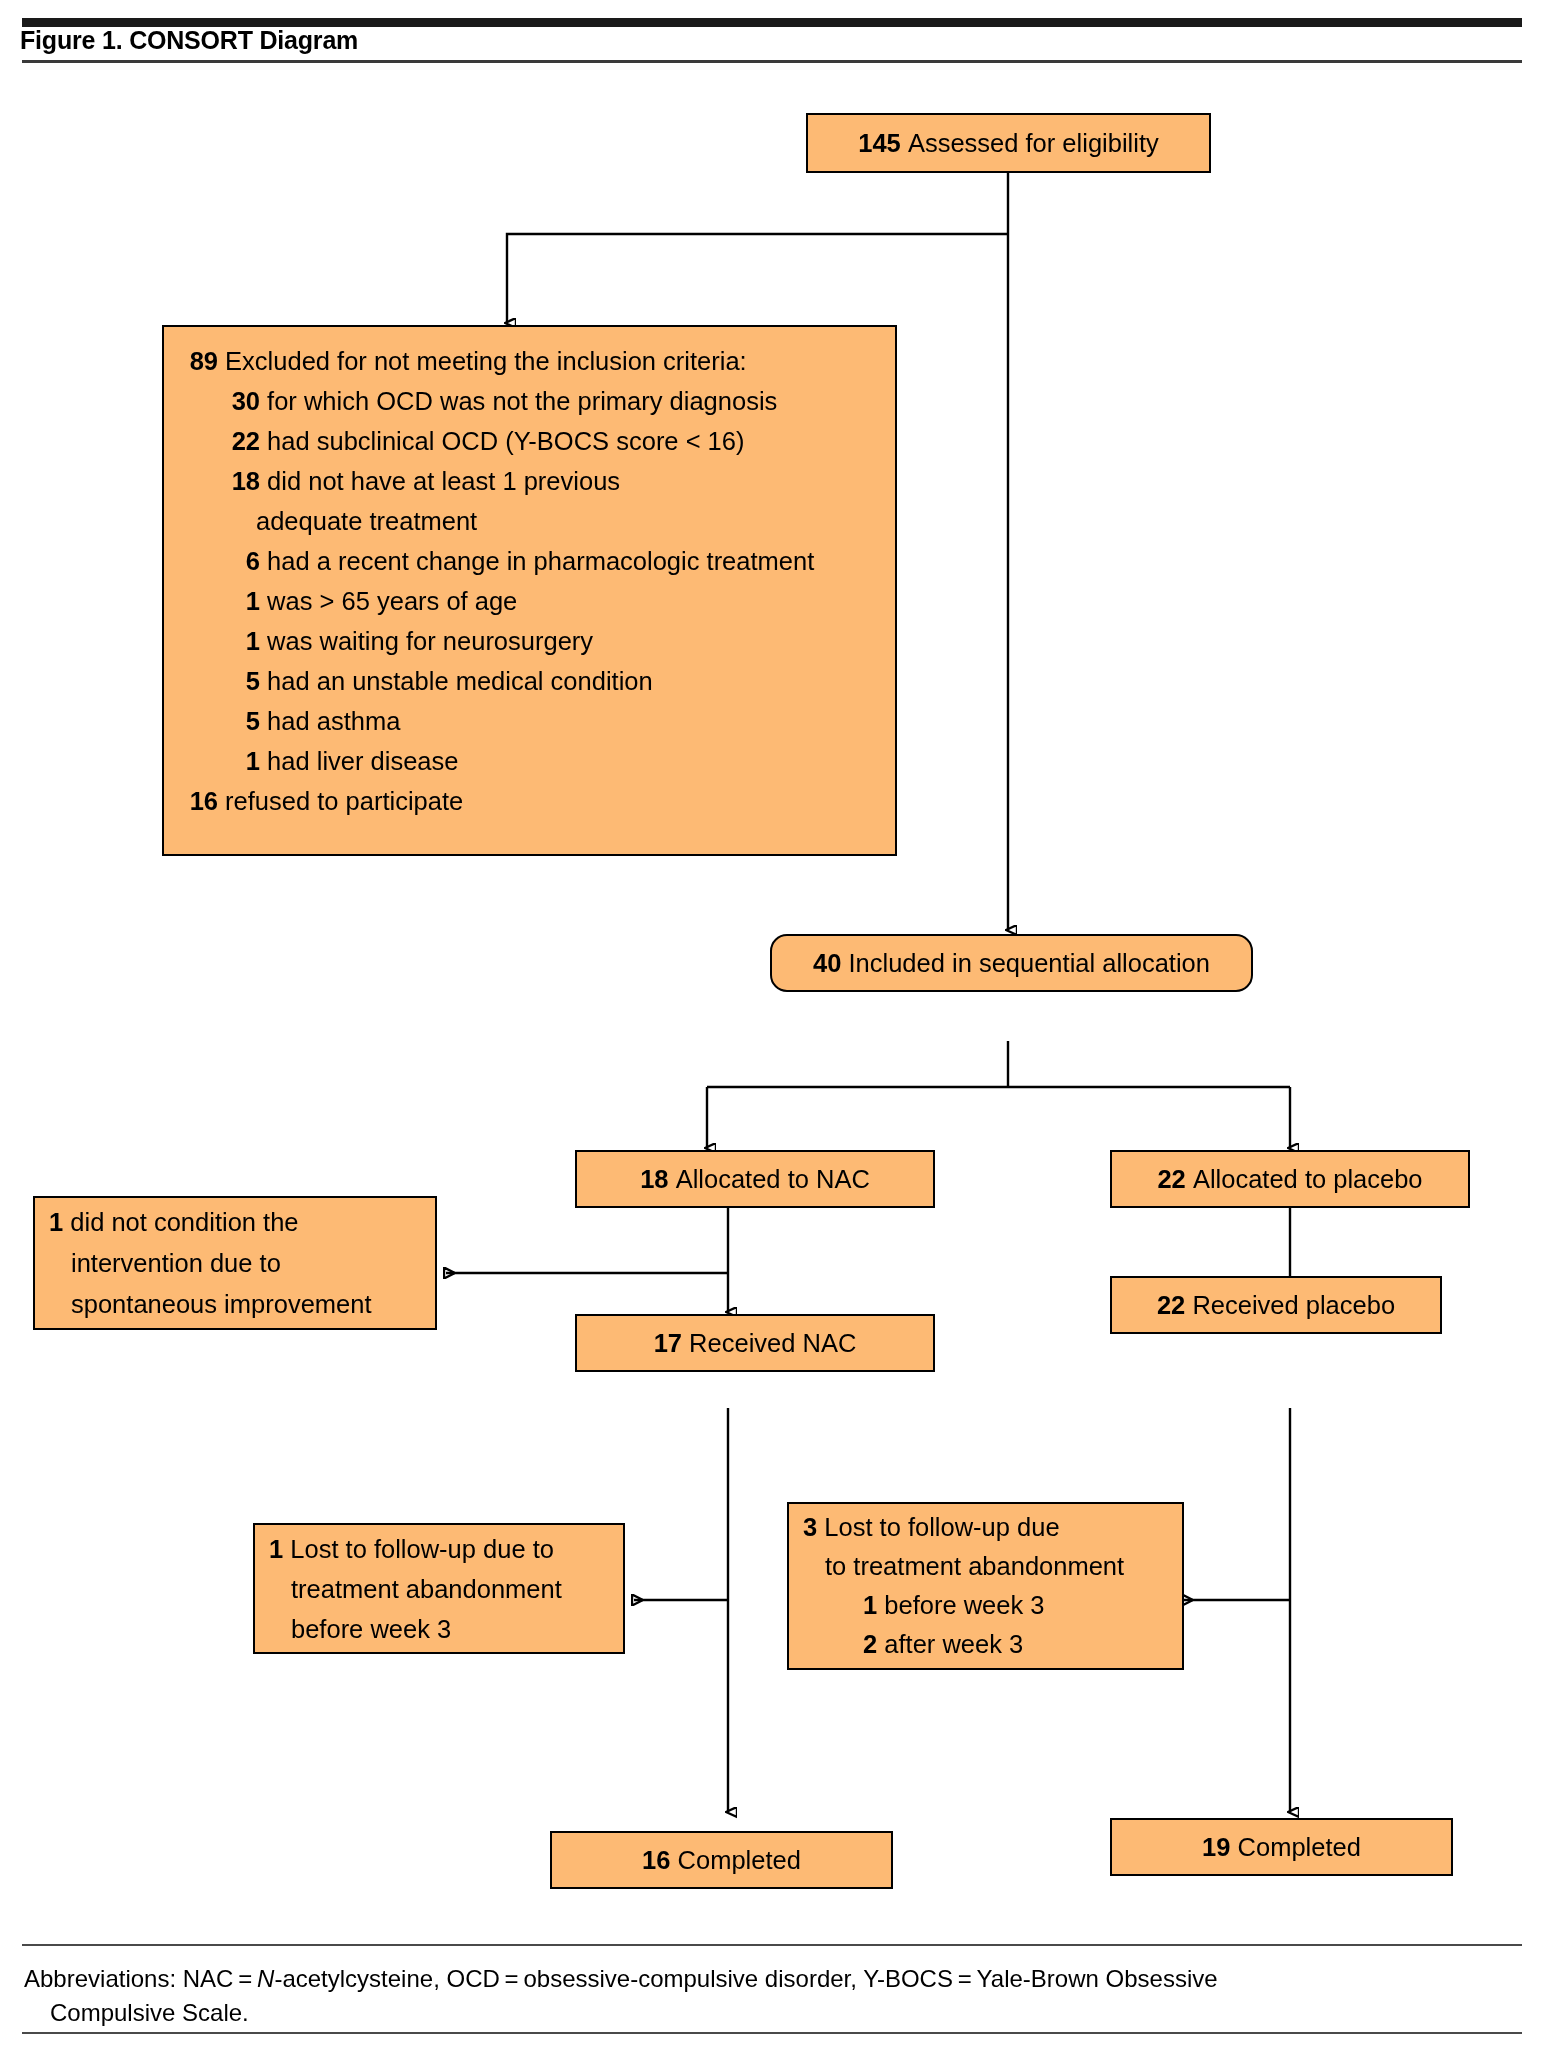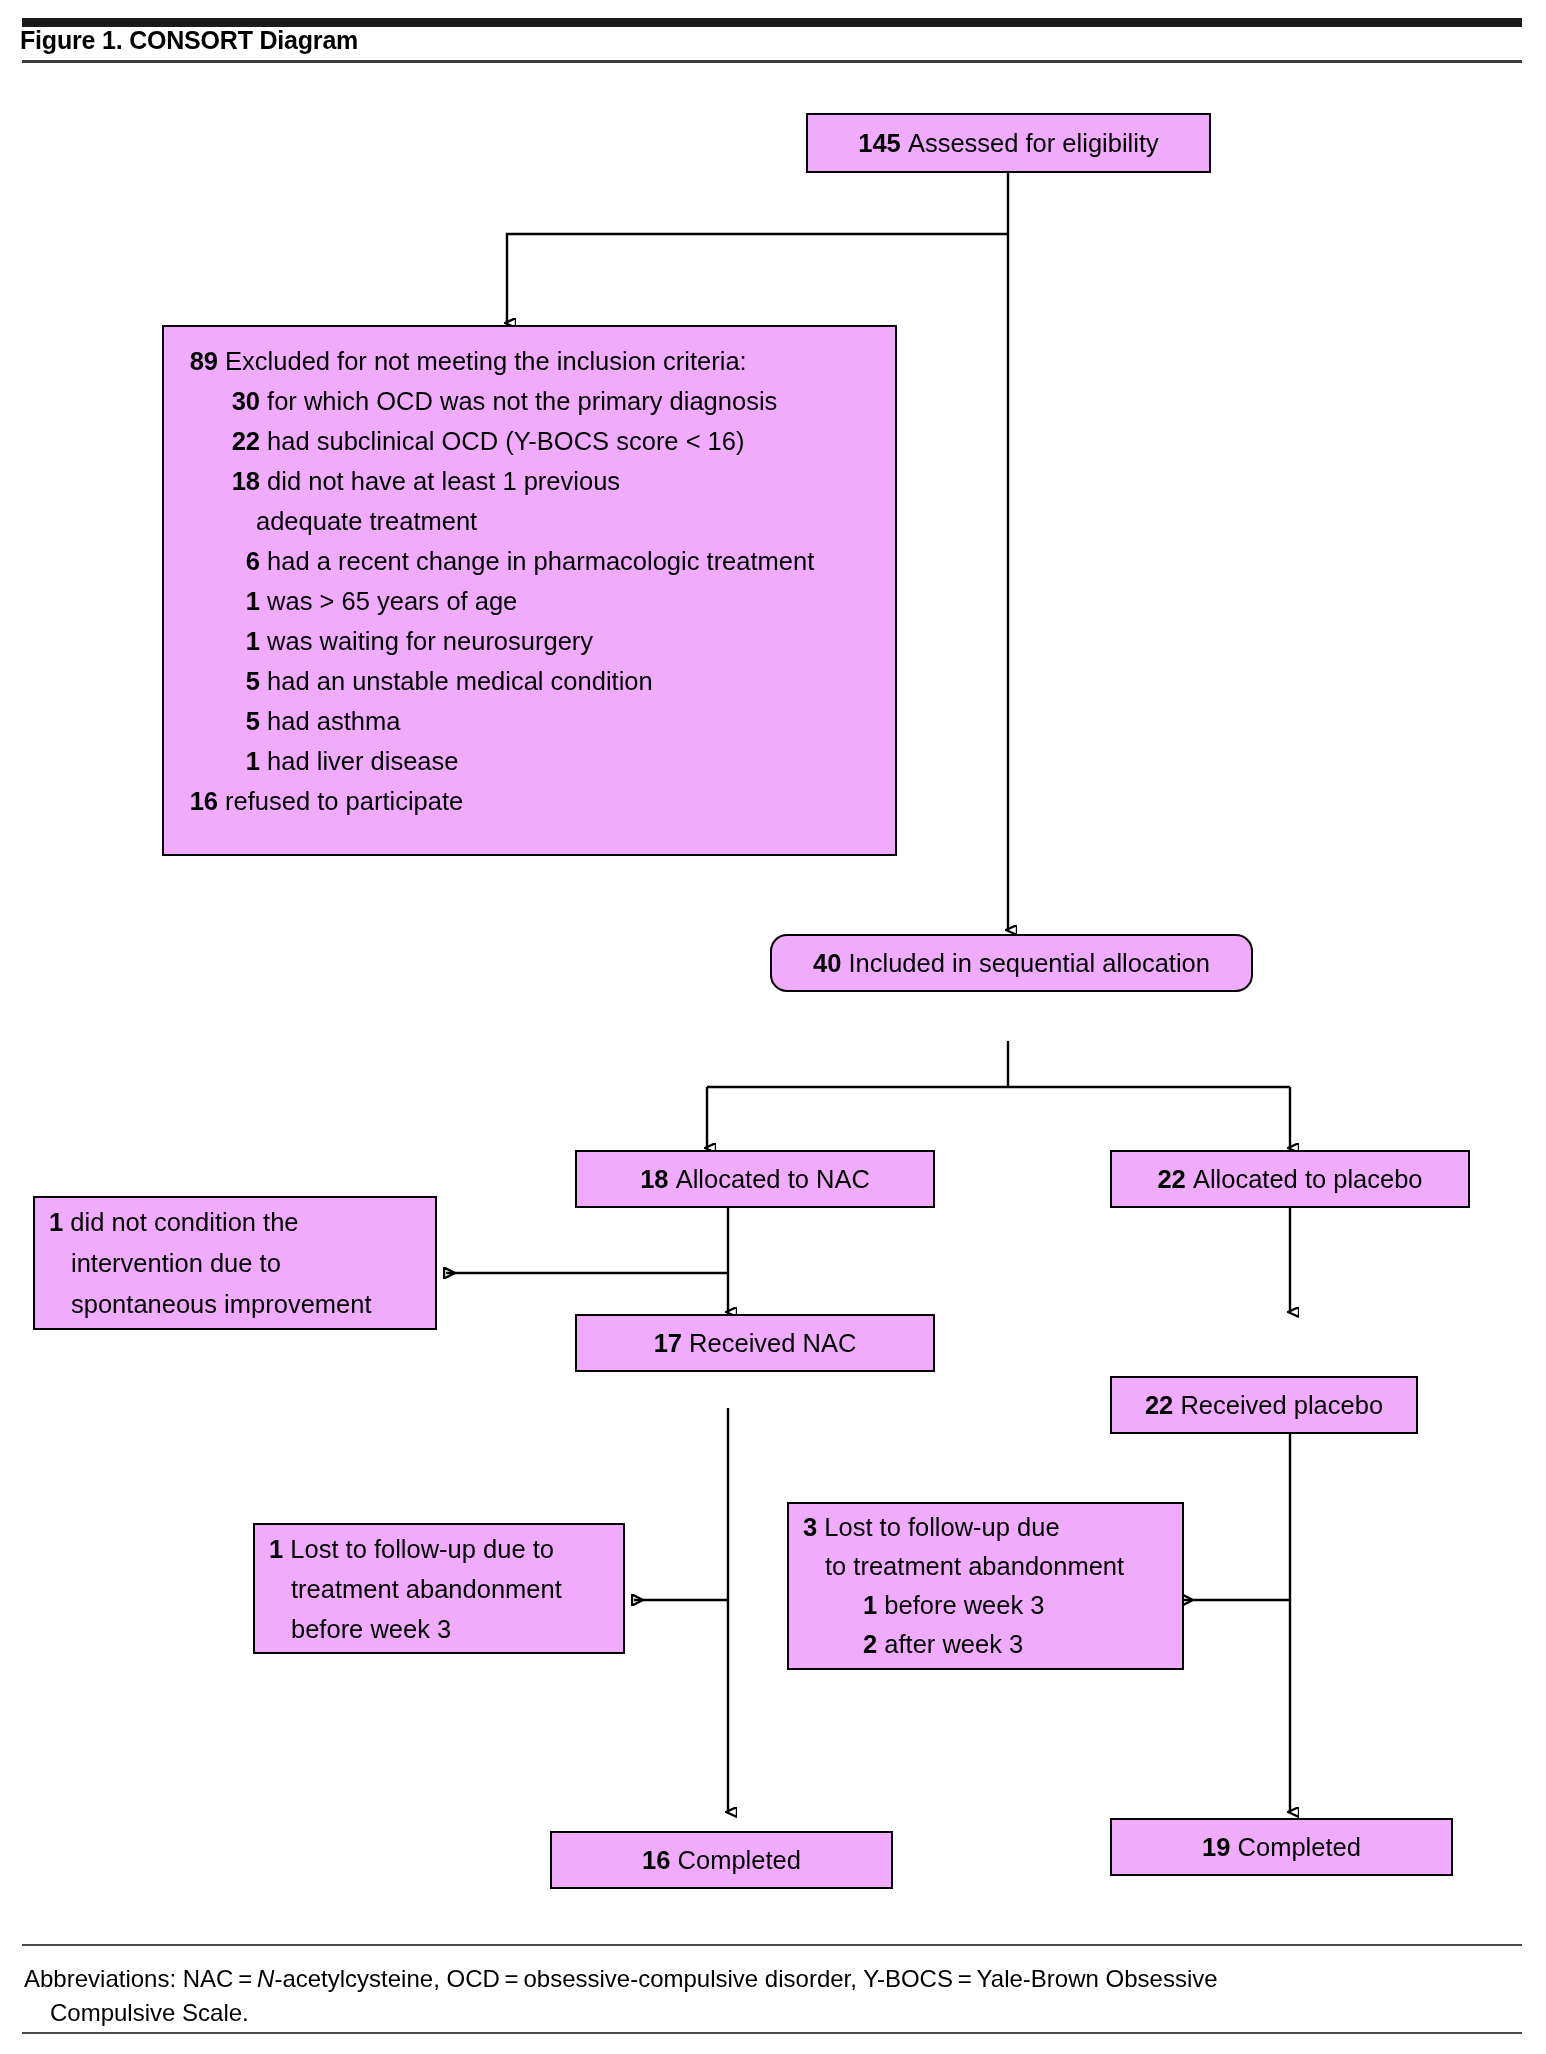--- a/index.html
+++ b/index.html
@@ -16,21 +16,21 @@
   .rule-mid   { position:absolute; left:22px; width:1500px; height:2px; background:#4a4a4a; }
 
   #fig-title {
     position:absolute; left:20px; top:26px; width:1200px;
     font-size:25px; font-weight:bold; letter-spacing:-0.2px; white-space:nowrap;
   }
 
   
   .node {
     position:absolute; box-sizing:border-box;
-    border:2.2px solid #000; background:#f0abfc;
+    border:2.2px solid #000; background:#fdba74;
     display:flex; align-items:center;
   }
   .node.center { justify-content:center; }
   .node .txt { font-size:25.5px; line-height:37px; }
   .node .txt b { font-weight:bold; }
   .bnum { font-weight:bold; }
 
   
   .lines { display:block; width:100%; }
   .lines .ln { display:block; white-space:pre; }
@@ -149,21 +149,21 @@
       <span class="ln"><b class="bnum">1</b> <span>did not condition the</span></span>
       <span class="ln" style="padding-left:22px;">intervention due to</span>
       <span class="ln" style="padding-left:22px;">spontaneous improvement</span>
     </span>
   </div>
 
   <div class="node center" id="n-received-nac" style="left:575px; top:1314px; width:360px; height:58px;">
     <span class="txt"><b class="bnum">17</b>&nbsp;<span>Received NAC</span></span>
   </div>
 
-  <div class="node center" id="n-received-placebo" style="left:1110px; top:1376px; width:308px; height:58px;">
+  <div class="node center" id="n-received-placebo" style="left:1110px; top:1276px; width:332px; height:58px;">
     <span class="txt"><b class="bnum">22</b>&nbsp;<span>Received placebo</span></span>
   </div>
 
   <div class="node" id="n-lost-nac" style="left:253px; top:1523px; width:372px; height:131px; padding:8px 10px 8px 14px;">
     <span class="lines" style="font-size:25.5px; line-height:40px;">
       <span class="ln"><b class="bnum">1</b> <span>Lost to follow-up due to</span></span>
       <span class="ln" style="padding-left:22px;">treatment abandonment</span>
       <span class="ln" style="padding-left:22px;">before week 3</span>
     </span>
   </div>

